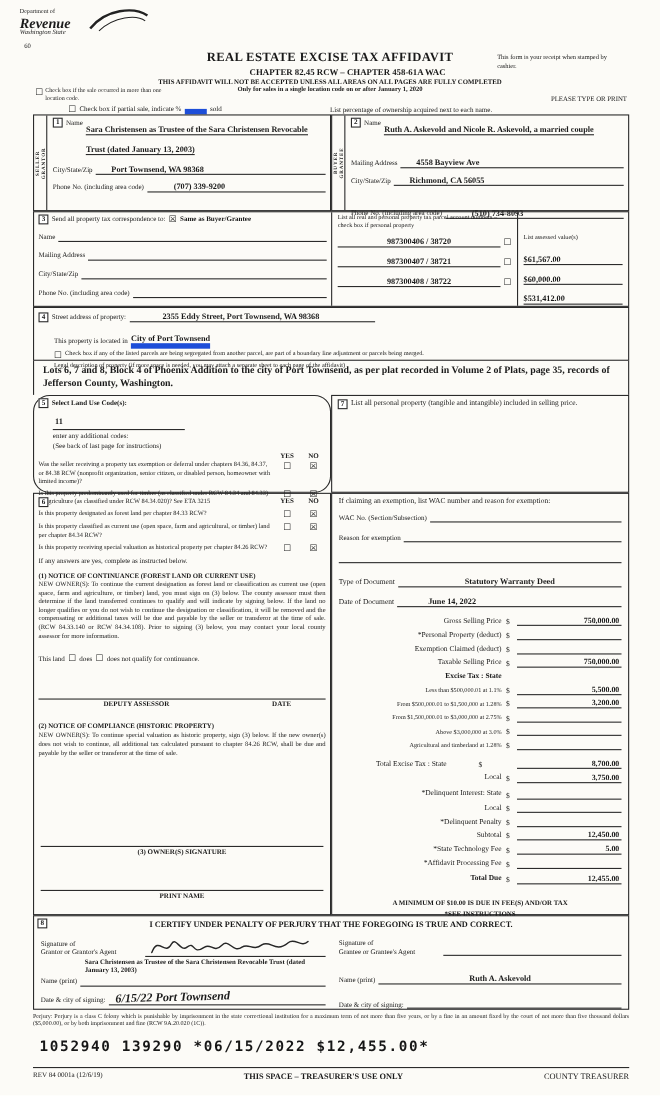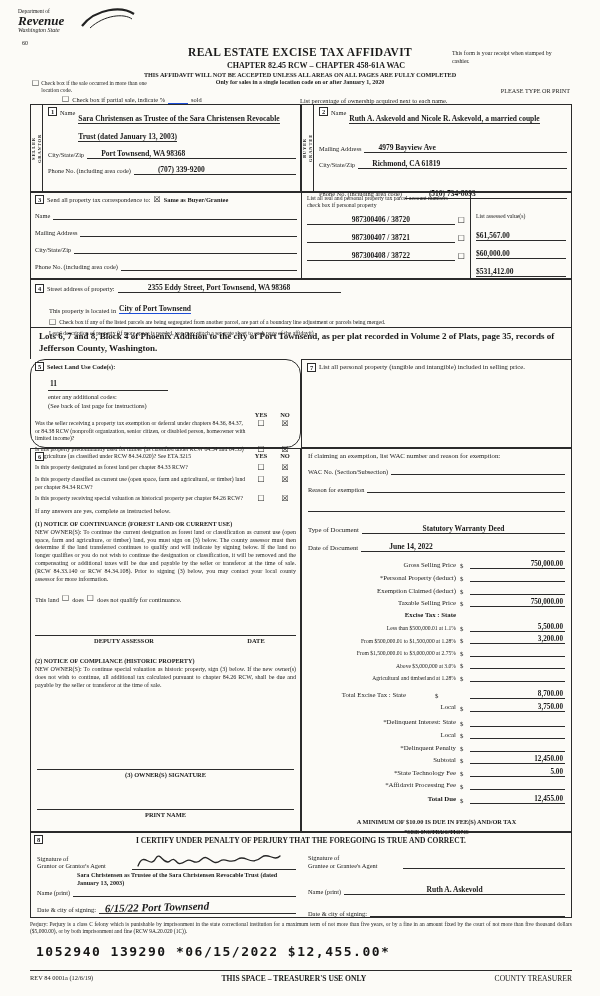--- a/index.html
+++ b/index.html
@@ -15,21 +15,21 @@
   .center { text-align:center; }
   .just { text-align:justify; }
   b { font-weight:bold; }
   .val { font-weight:bold; font-size:7.5px; }
   .numbox { display:inline-flex; align-items:center; justify-content:center;
             min-width:9px; height:9px; border:1px solid #2b2b2b; font-size:6.5px;
             font-weight:bold; flex:0 0 auto; background:#fff; }
   .cbx { font-family:"DejaVu Sans", sans-serif; font-size:8px; line-height:1; flex:0 0 auto; }
   .frow { display:flex; align-items:flex-end; gap:3px; }
   .fill { flex:1; border-bottom:1px solid #2b2b2b; min-height:9px; display:flex; align-items:flex-end; }
-  .u { border-bottom:1px solid #1d4ed8; }
+  .u { border-bottom:5px solid #1d4ed8; }
   .uin { border-bottom:1px solid #2b2b2b; line-height:1.6; }
   .side { position:absolute; left:0; top:0; bottom:0; width:12px; border-right:1px solid #2b2b2b;
           display:flex; align-items:center; justify-content:center; gap:1px; }
   .vert { writing-mode:vertical-rl; transform:rotate(180deg); font-size:4.6px;
           letter-spacing:0.8px; font-weight:bold; }
   .qrow { display:flex; align-items:flex-start; gap:2px; }
   .qtext { flex:1; font-size:5.8px; line-height:1.3; }
   .qcell { width:22px; text-align:center; flex:0 0 auto; }
   .trow { display:flex; align-items:flex-end; margin-top:3.6px; }
   .tlabel { flex:1; text-align:right; font-size:6.8px; padding-right:4px; line-height:1.2; }
@@ -109,27 +109,27 @@
     </div>
     <div style="margin-left:13px;padding:2px 4px;">
       <div class="frow" style="align-items:flex-start;">
         <span class="numbox">2</span>
         <span class="lbl" style="padding-top:2px;">Name</span>
         <div style="flex:1;"><span class="uin val">Ruth A. Askevold and Nicole R. Askevold, a married couple</span></div>
       </div>
       <div class="frow" style="margin-top:18px;">
         <span class="lbl">Mailing Address</span>
         <span class="fill">
-            <b class="val" style="margin-left:14px;">4979 Bayview Ave</b>
+            <b class="val" style="margin-left:14px;">4558 Bayview Ave</b>
           </span>
       </div>
       <div class="frow" style="margin-top:6px;">
         <span class="lbl">City/State/Zip</span>
         <span class="fill">
-            <b class="val" style="margin-left:14px;">Richmond, CA 61819</b>
+            <b class="val" style="margin-left:14px;">Richmond, CA 56055</b>
           </span>
       </div>
       <div class="frow" style="margin-top:20px;align-items:center;">
         <span class="lbl">Phone No. (including area code)</span>
         <span class="fill">
             <b class="val" style="margin-left:24px;">(510) 734-8093</b>
           </span>
       </div>
     </div>
   </div>

